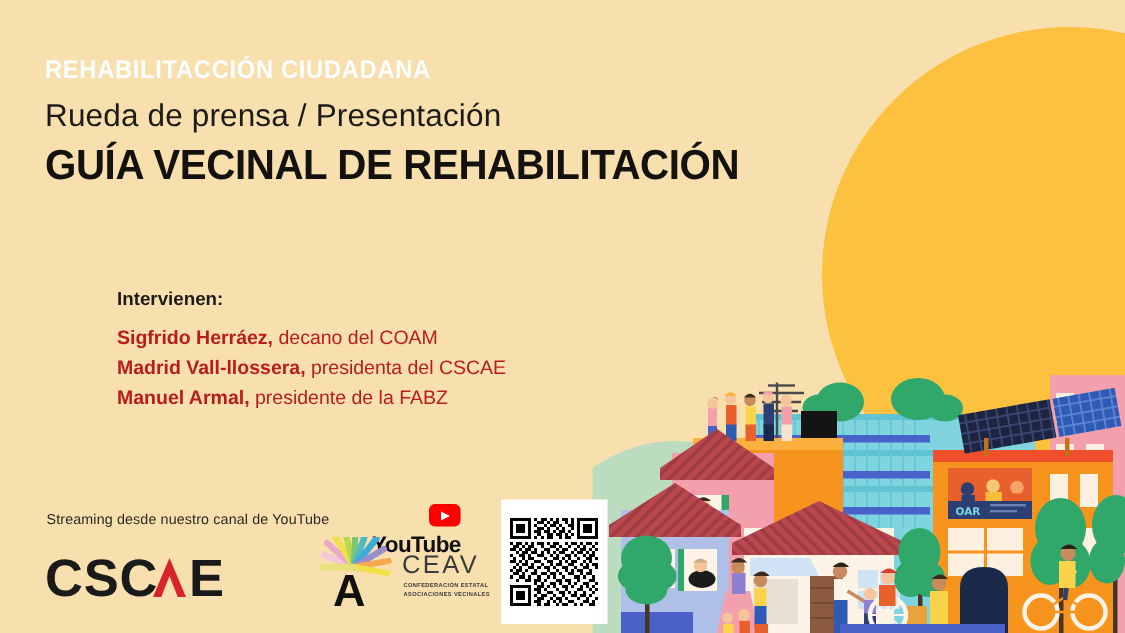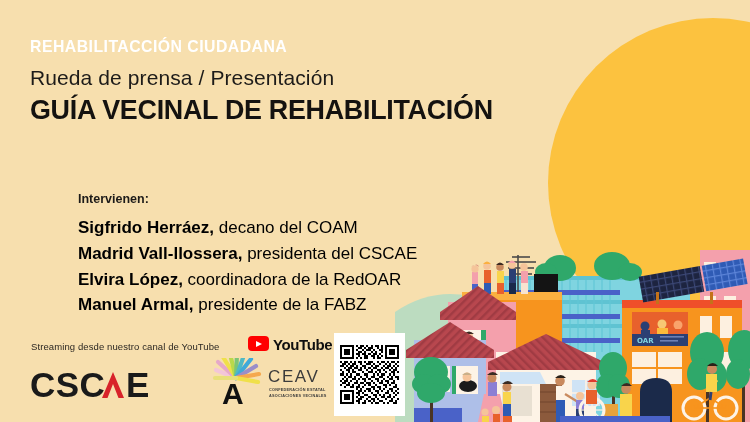--- a/index.html
+++ b/index.html
@@ -37,30 +37,30 @@
     margin:0 0 11px 0;line-height:1.05;white-space:nowrap;
   }
   .meta{color:#1d1b19;font-size:12.5px;line-height:1.45;margin:0;}
   .meta b{font-weight:bold;}
   .meta .indent{padding-left:42px;display:block;}
   
   .speakers{position:absolute;left:78px;top:192px;z-index:6;}
   .speakers-head{
     font-size:12.5px;font-weight:bold;color:#1d1b19;margin:0 0 9px 0;
   }
-  .sp-row{font-size:17px;color:#000000;line-height:1.52;white-space:nowrap;}
+  .sp-row{font-size:13px;color:#b91c1c;line-height:1.52;white-space:nowrap;}
   .sp-row b{font-weight:bold;}
   
   .streaming{
     position:absolute;left:31px;top:341px;z-index:6;
     font-size:9.5px;color:#2b2722;letter-spacing:.1px;
   }
   .yt-badge{
     position:absolute;left:248px;top:336px;z-index:6;
-    display:flex;align-items:flex-start;gap:4px;
+    display:flex;align-items:flex-end;gap:4px;flex-direction:column;
   }
   .yt-box{
     width:21px;height:15px;background:#ff0000;border-radius:4px;
     display:flex;align-items:center;justify-content:center;
   }
   .yt-tri{
     width:0;height:0;border-left:6px solid #fff;
     border-top:3.6px solid transparent;border-bottom:3.6px solid transparent;
     margin-left:1.5px;
   }
@@ -404,23 +404,20 @@
     <div class="title">GUÍA VECINAL DE REHABILITACIÓN</div>
   </div>
 
   <div class="speakers">
     <div class="speakers-head">Intervienen:</div>
     <div class="sp-row">
       <b>Sigfrido Herráez,</b><span> decano del COAM</span>
     </div>
     <div class="sp-row">
       <b>Madrid Vall-llossera,</b><span> presidenta del CSCAE</span>
-    </div>
-    <div class="sp-row">
-      <b>Elvira López,</b><span> coordinadora de la RedOAR</span>
     </div>
     <div class="sp-row">
       <b>Manuel Armal,</b><span> presidente de la FABZ</span>
     </div>
   </div>
 
   <div class="streaming">Streaming desde nuestro canal de YouTube</div>
 
   <div class="yt-badge">
     <span class="yt-box">

